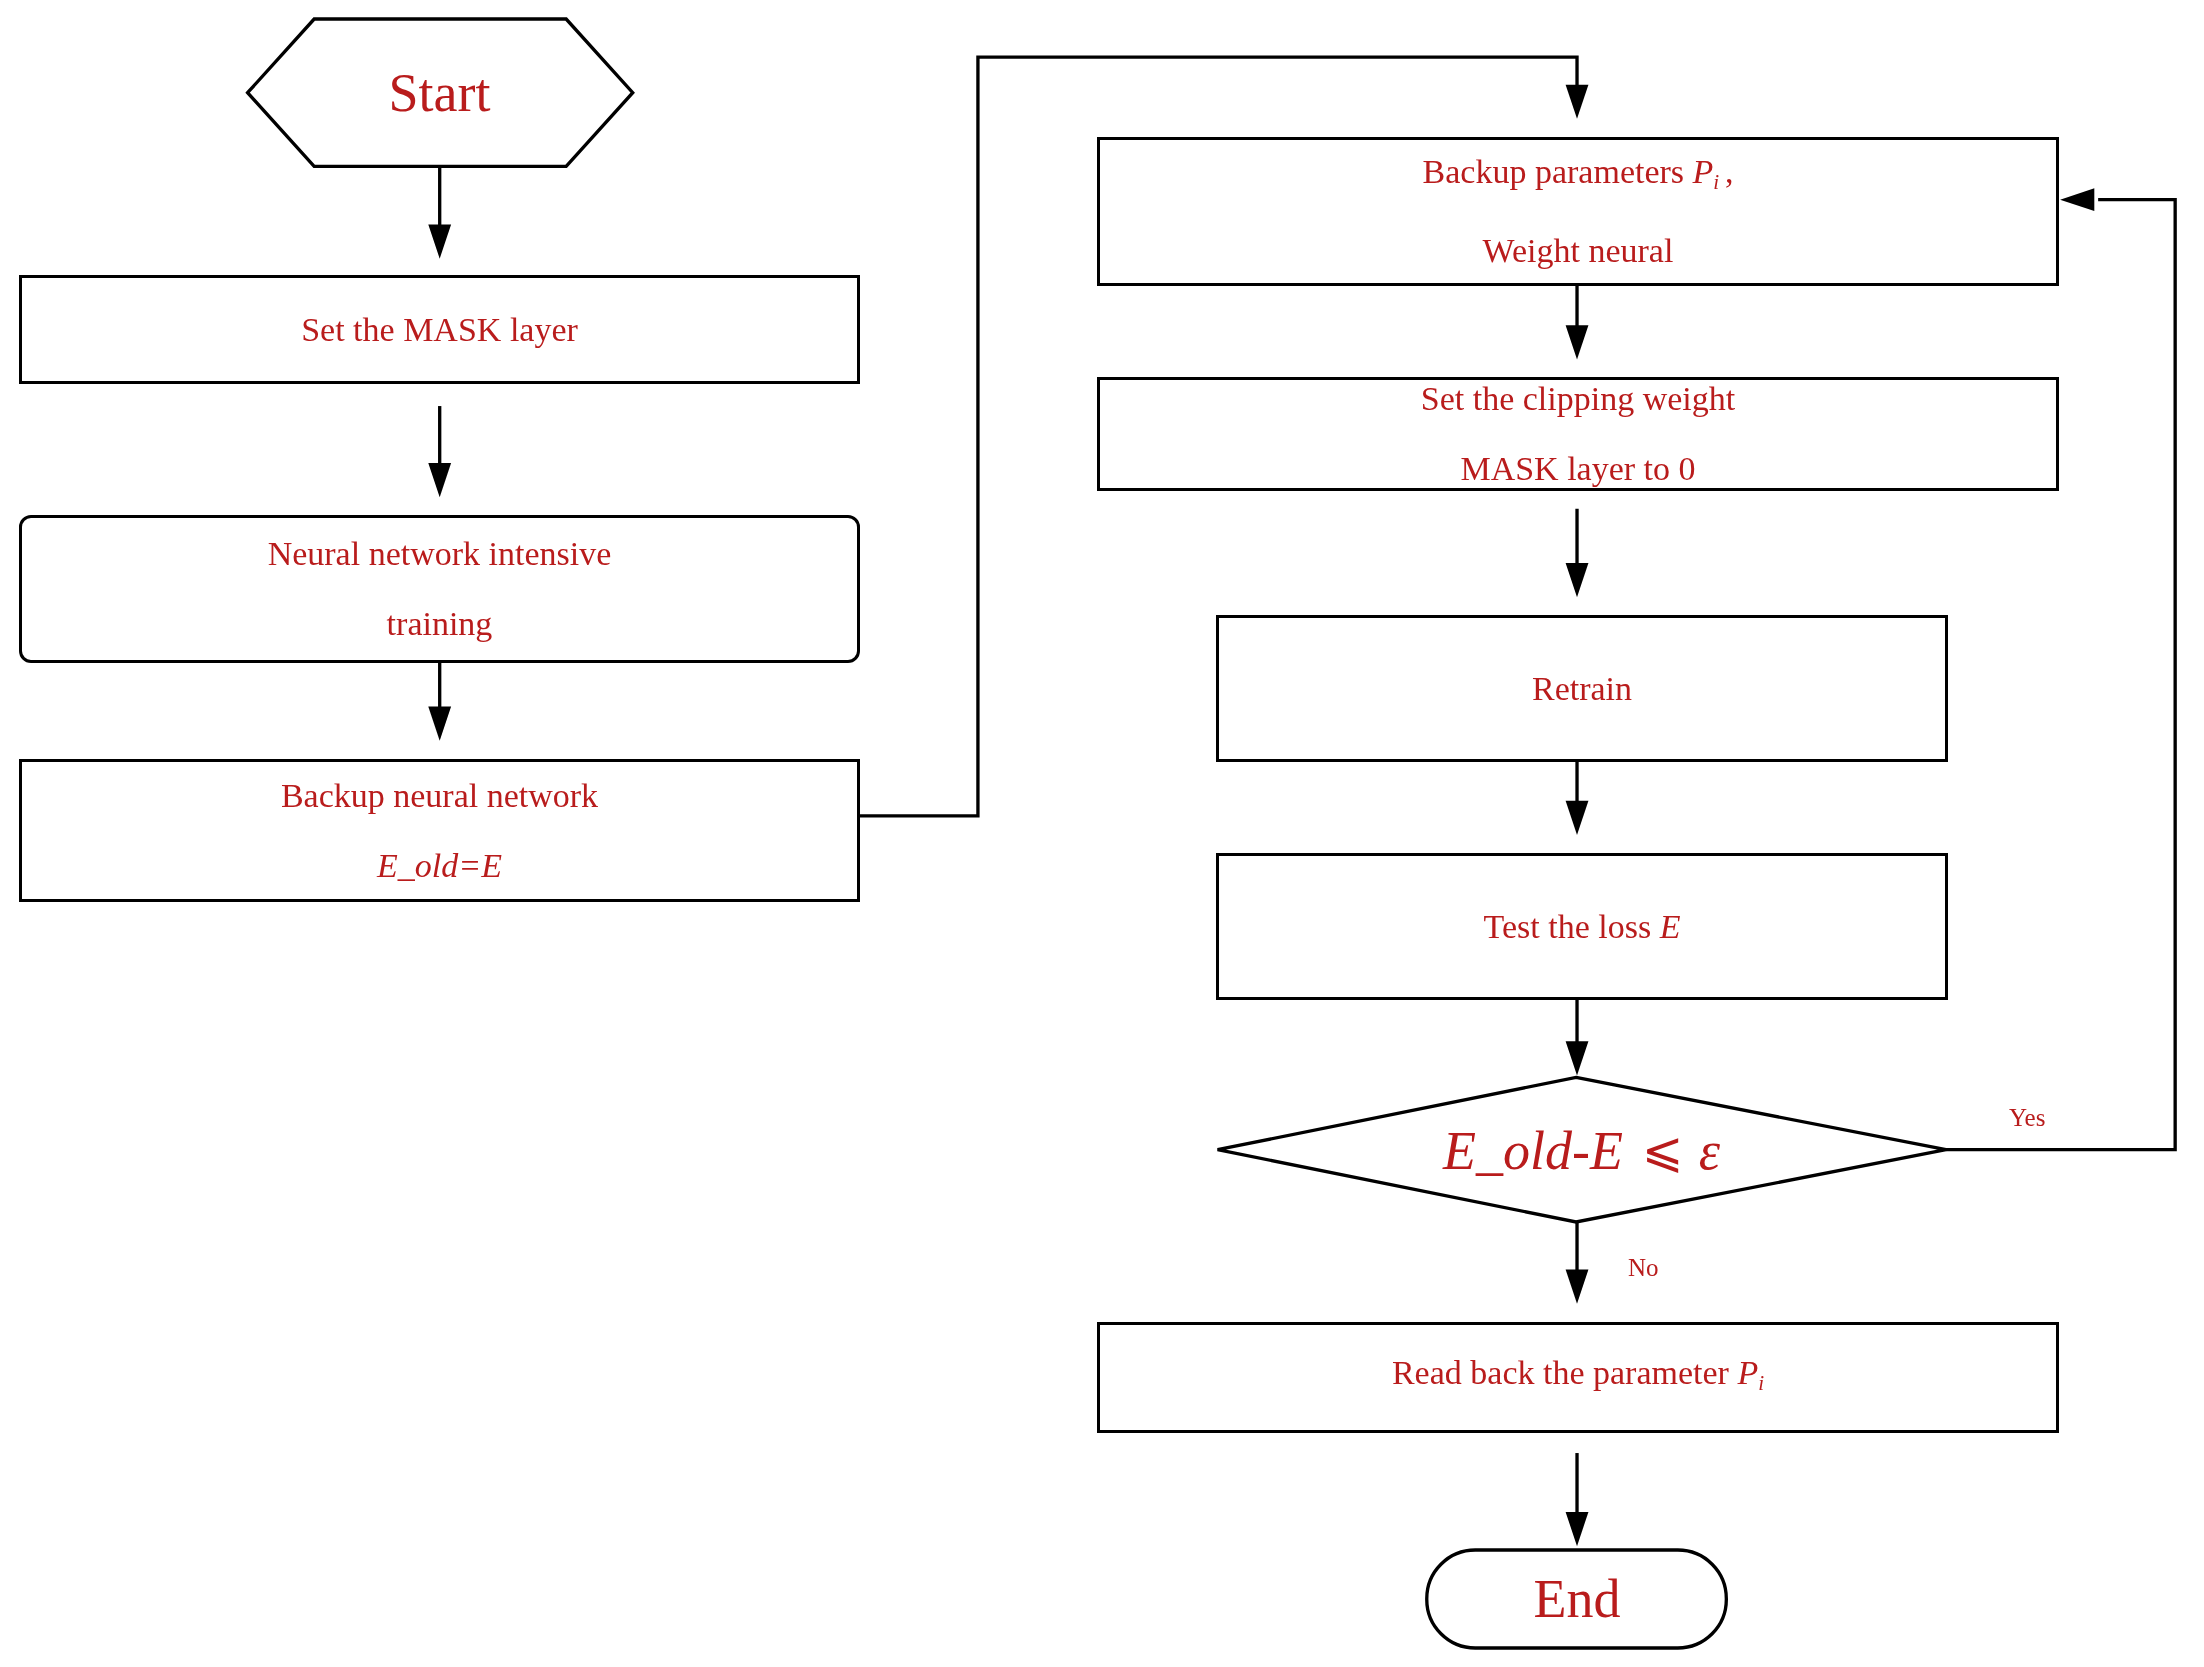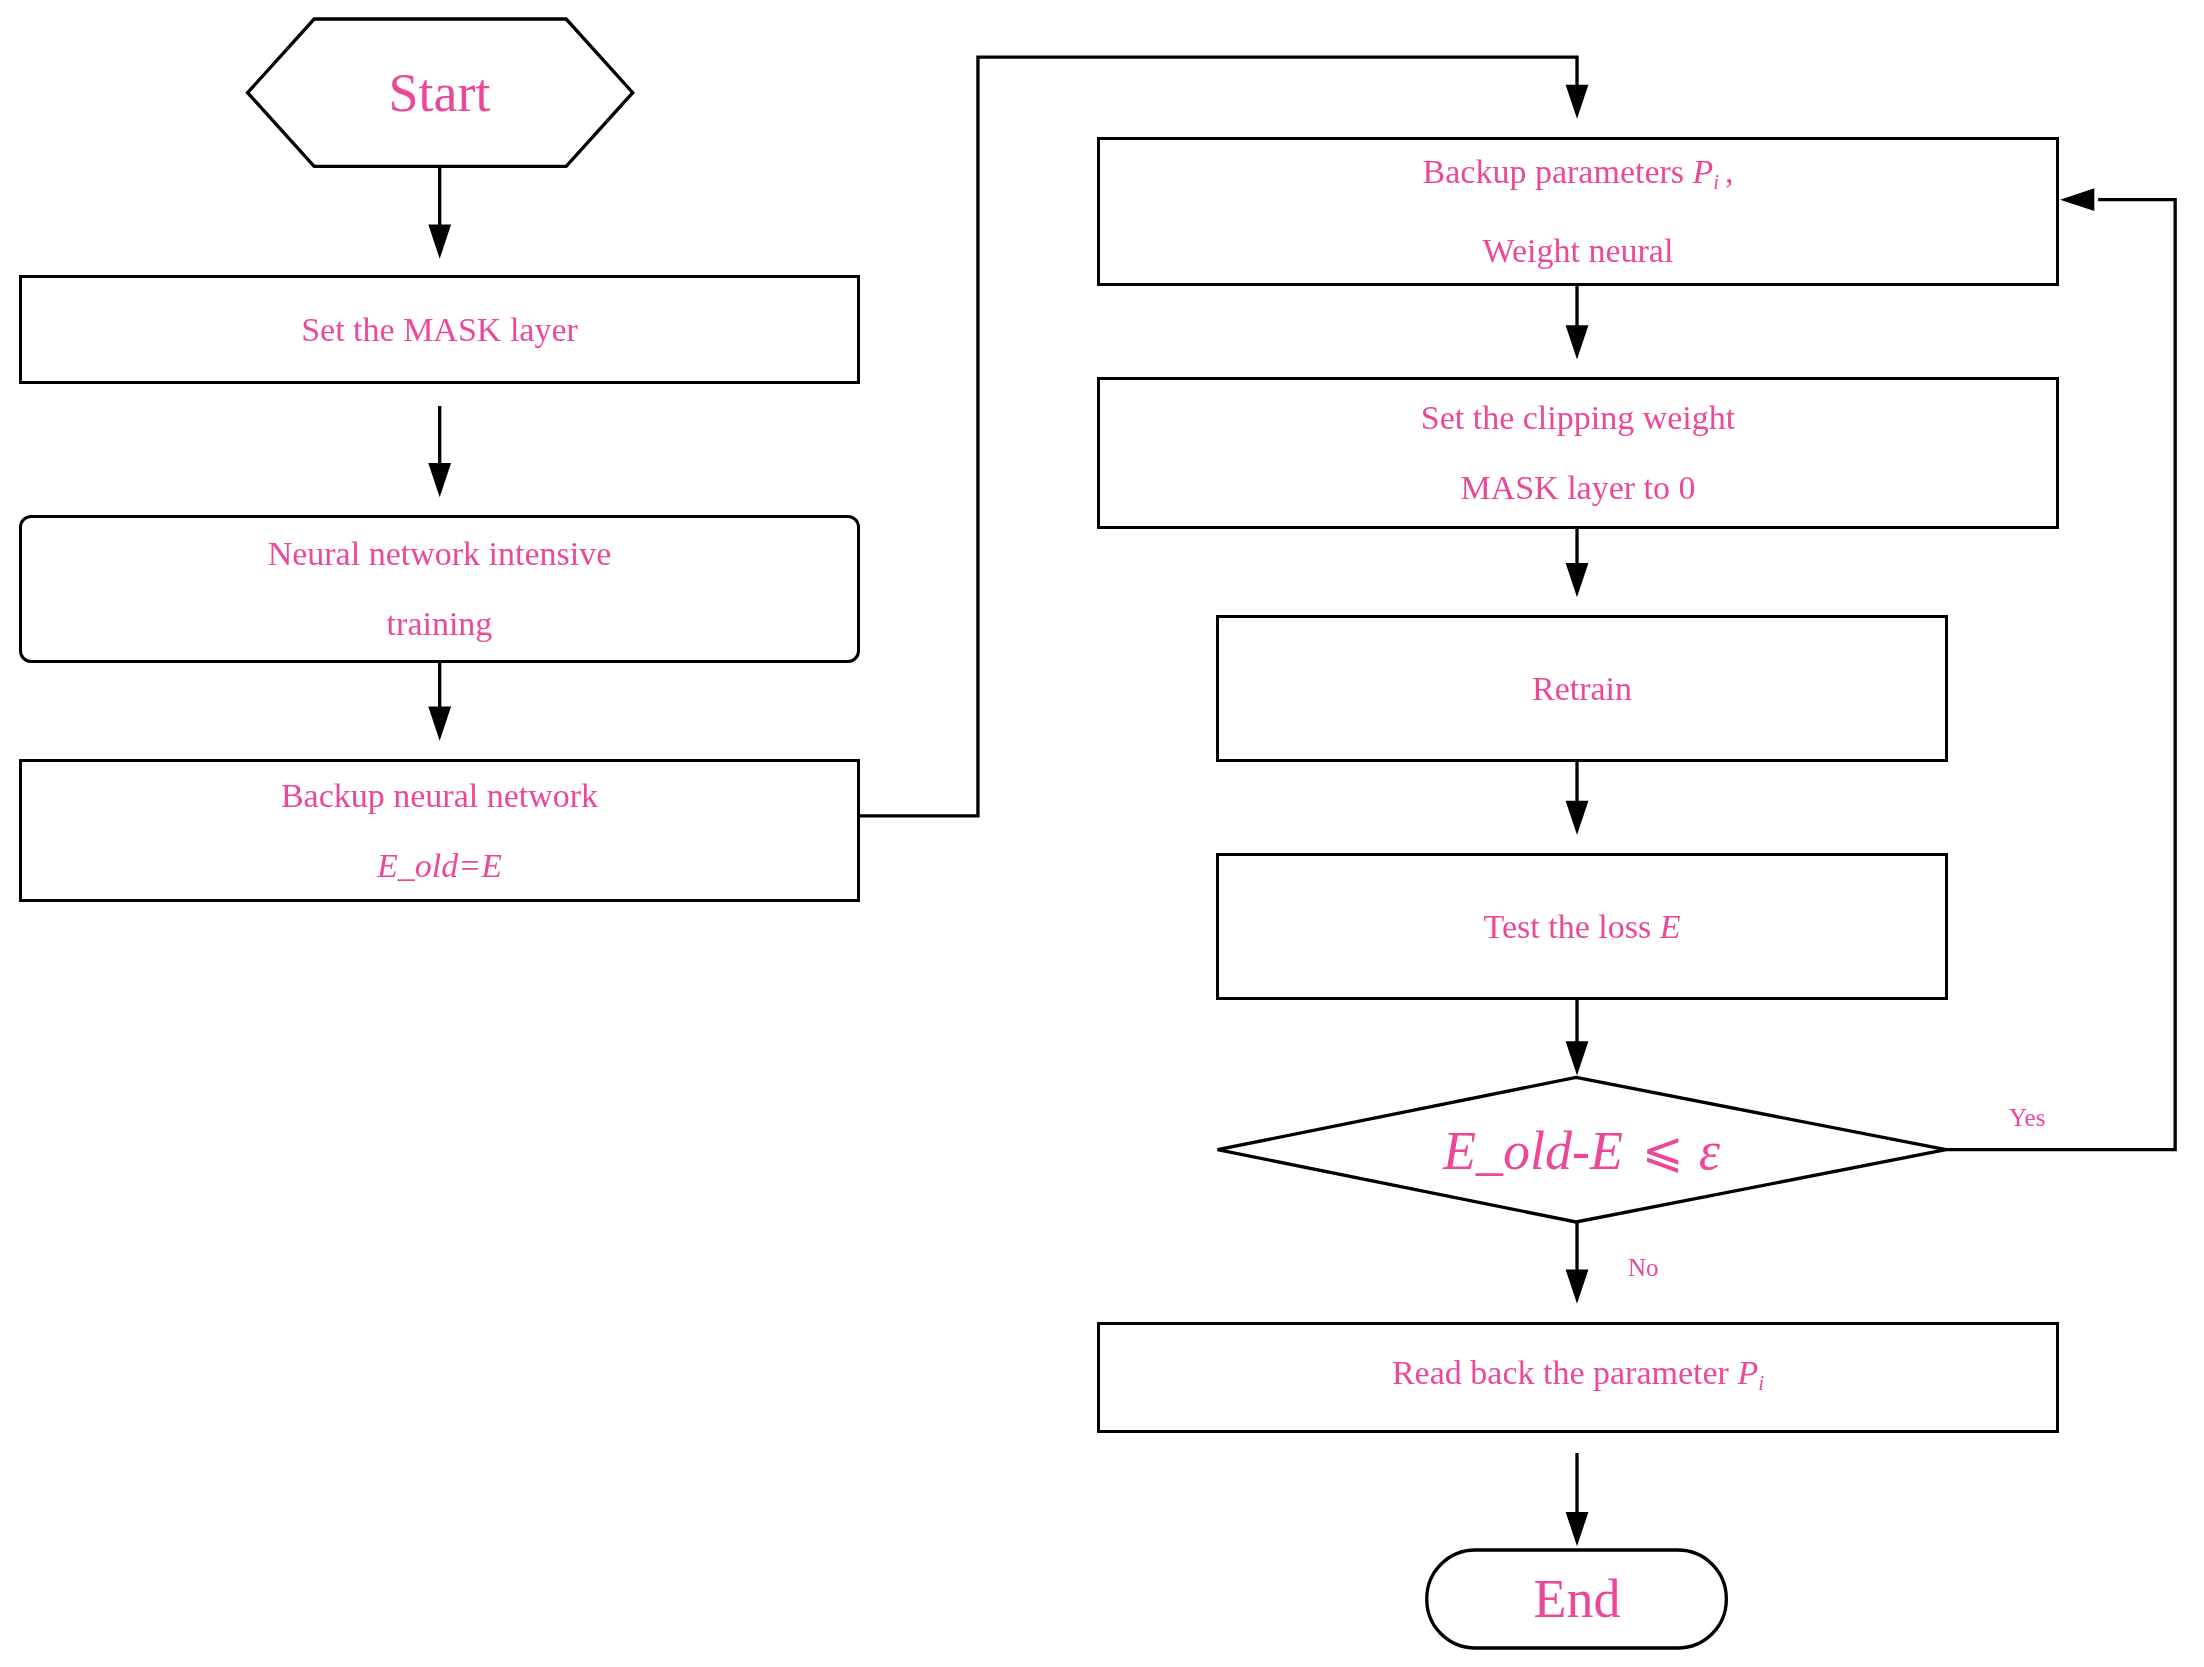--- a/index.html
+++ b/index.html
@@ -3,21 +3,21 @@
 <meta charset="utf-8">
 <style>
   html, body { margin: 0; padding: 0; background: #ffffff; }
   .canvas {
     position: relative;
     width: 2205px;
     height: 1667px;
     background: #ffffff;
     overflow: hidden;
     font-family: "Liberation Serif", serif;
-    color: #ec4899;
+    color: #b91c1c;
   }
   .wires { position: absolute; left: 0; top: 0; width: 2205px; height: 1667px; }
   .wires polyline, .wires polygon.shape, .wires rect.shape {
     fill: none; stroke: #000000; stroke-width: 3.5px;
   }
   .wires polygon.head { fill: #000000; stroke: none; }
   .box {
     position: absolute;
     box-sizing: border-box;
     border: 3.8px solid #000000;
@@ -118,21 +118,21 @@
     <span class="line it">E_old=E</span>
   </div>
 
   <div class="box" style="left:1097px; top:121px; width:962px; height:149px;">
     <span class="line">
       <span>Backup parameters </span><span class="it">P</span><span class="sub">i</span><span class="comma">,</span>
     </span>
     <span class="line">Weight neural</span>
   </div>
 
-  <div class="box" style="left:1097px; top:361px; width:962px; height:152px;">
+  <div class="box" style="left:1097px; top:361px; width:962px; height:114px;">
     <span class="line">Set the clipping weight</span>
     <span class="line">MASK layer to 0</span>
   </div>
 
   <div class="box" style="left:1216px; top:599px; width:732px; height:147px;">
     <span class="line">Retrain</span>
   </div>
 
   <div class="box" style="left:1216px; top:837px; width:732px; height:147px;">
     <span class="line">

